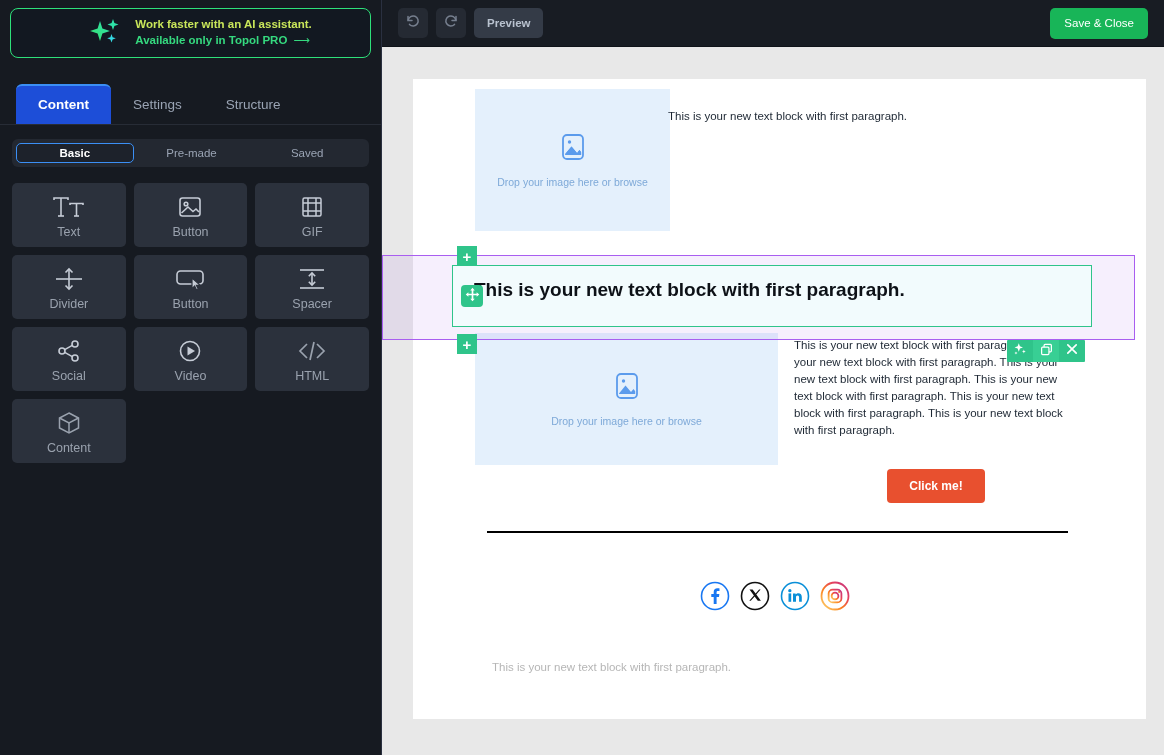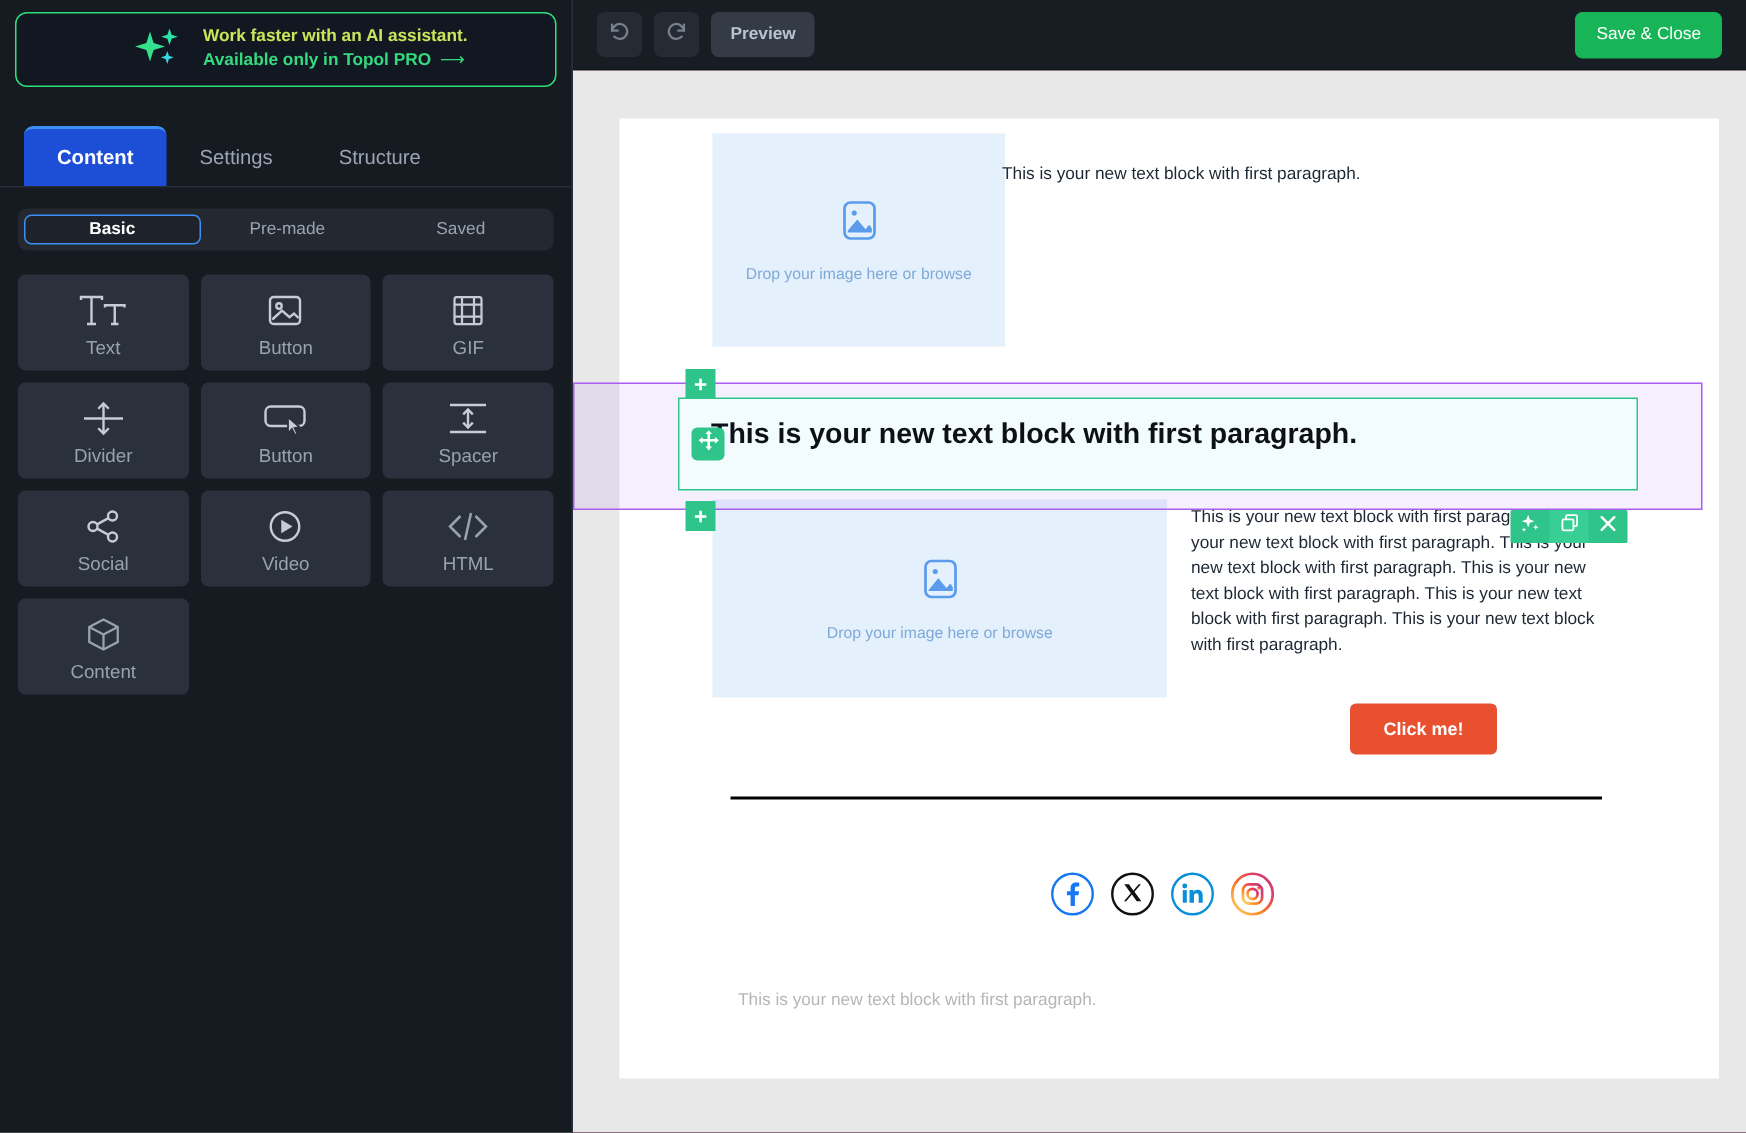--- a/index.html
+++ b/index.html
@@ -470,21 +470,21 @@
             <div>
               <svg width="30" height="30" viewBox="0 0 30 30" fill="none" stroke="#5b9bec" stroke-width="1.8">
                 <rect x="5" y="3" width="20" height="24" rx="4"></rect>
                 <circle cx="11.5" cy="10" r="1.7" fill="#5b9bec" stroke="none"></circle>
                 <path d="M7 22.5 L13.5 14.5 L19 21 L21.5 18 L23.2 20.3 L23.2 23 L7 23 Z" fill="#5b9bec" stroke="none"></path>
               </svg>
             </div>
             <div class="ph-label">Drop your image here or browse</div>
           </div>
           <div class="email-body-text" style="position:absolute;left:381px;top:16px;width:278px;">This is your new text block with first paragraph. This is your new text block with first paragraph. This is your new text block with first paragraph. This is your new text block with first paragraph. This is your new text block with first paragraph. This is your new text block with first paragraph.</div>
-          <div style="position:absolute;left:397px;top:148px;width:278px;text-align:center;">
+          <div style="position:absolute;left:384px;top:148px;width:278px;text-align:center;">
             <span class="cta">Click me!</span>
           </div>
         </div>
 
         <div class="row" style="position:relative;height:50px;">
           <div class="hr" style="position:absolute;left:74px;top:20px;width:581px;"></div>
         </div>
 
         <div class="row" style="position:relative;height:78px;">
           <div class="social-row" style="position:absolute;left:62px;top:20px;width:600px;">

